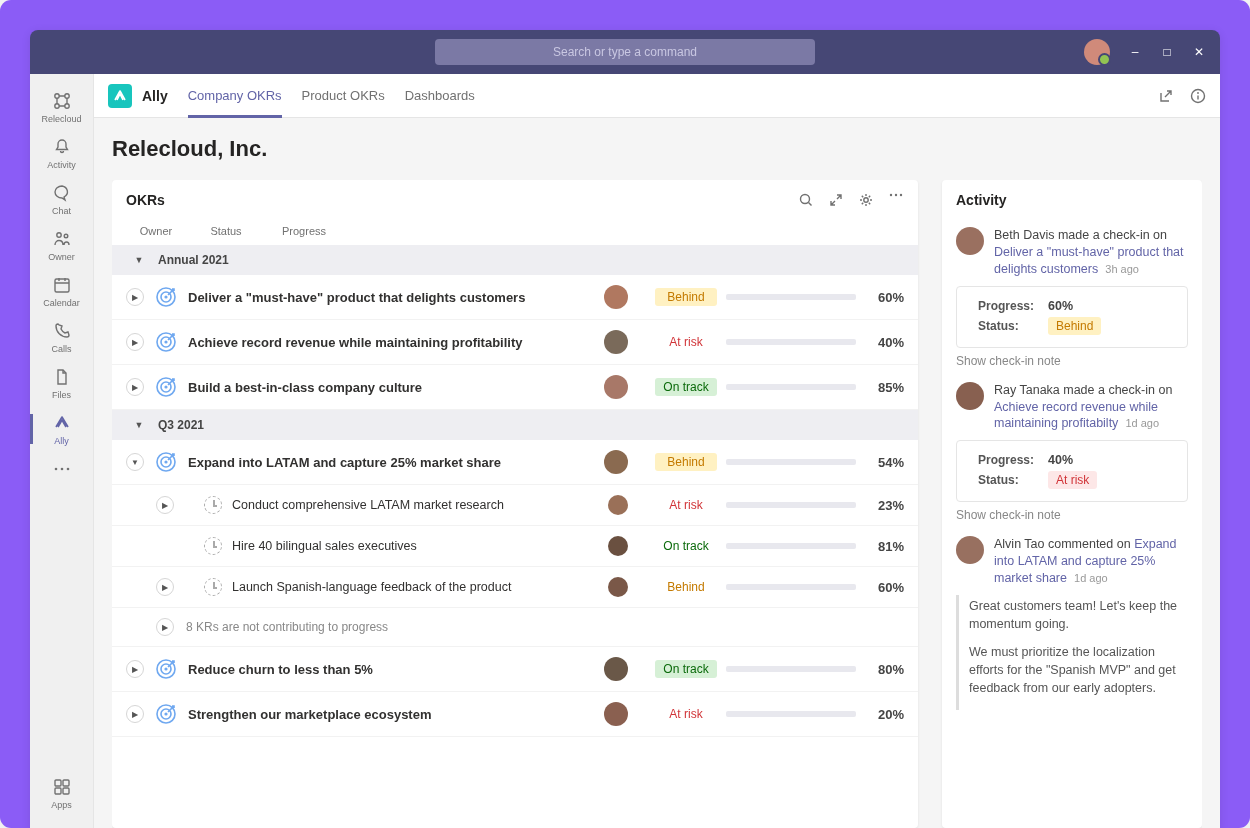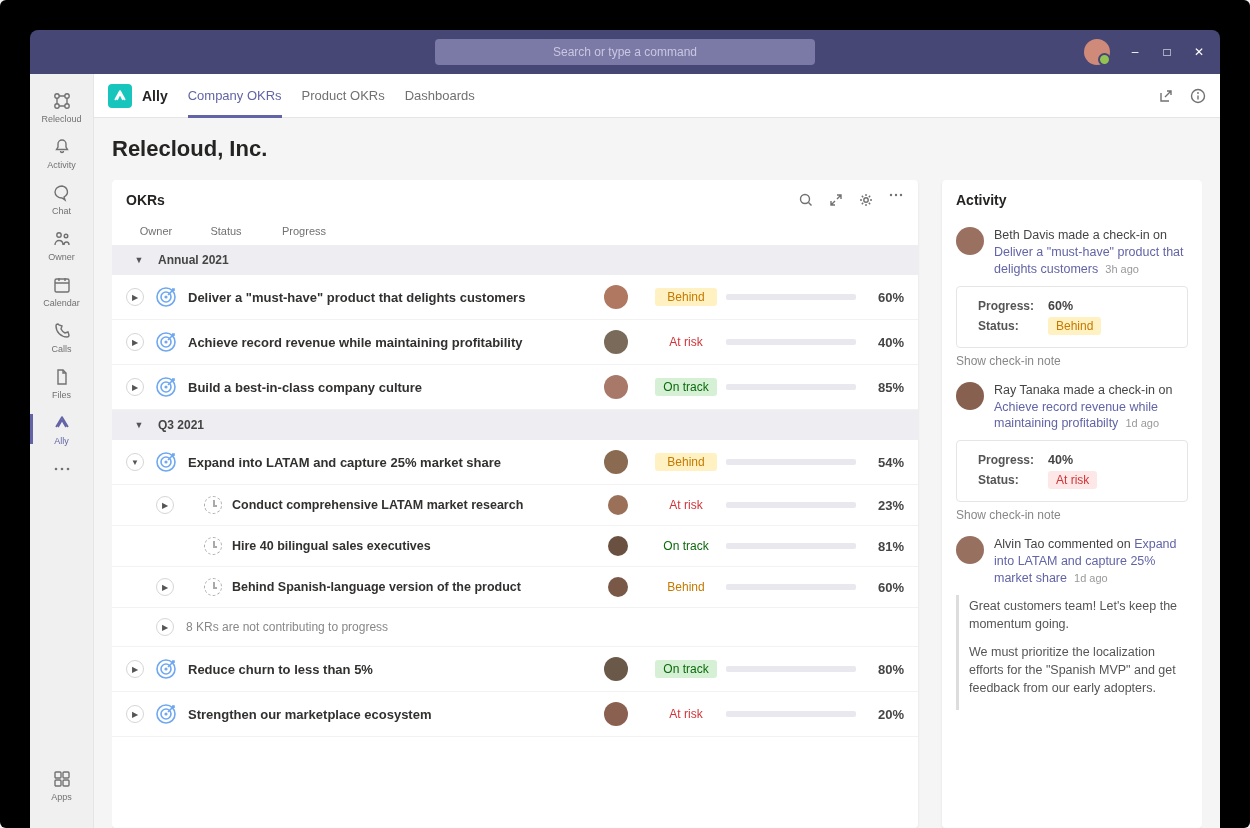--- a/index.html
+++ b/index.html
@@ -1,17 +1,17 @@
 <!DOCTYPE html>
 <html><head>
 <meta charset="utf-8">
 <style>
 * { box-sizing: border-box; margin: 0; padding: 0; }
 body { font-family: "Segoe UI", Arial, sans-serif; background: #f5f5f5; font-size: 13px; color: #252423; }
-.outer-shell { width: 1250px; height: 828px; background: #000000; border-radius: 6px; margin: 0 auto; padding: 30px 30px 0 30px; box-shadow: 0 4px 20px rgba(0,0,0,0.05); overflow: hidden; position: relative; }
+.outer-shell { width: 1250px; height: 828px; background: #8b5cf6; border-radius: 11px; margin: 0 auto; padding: 30px 30px 0 30px; box-shadow: 0 4px 20px rgba(0,0,0,0.05); overflow: hidden; position: relative; }
 .window { width: 100%; height: 100%; border-radius: 8px 8px 0 0; overflow: hidden; display: flex; flex-direction: column; box-shadow: 0 2px 10px rgba(0,0,0,0.1); }
 
 .titlebar { height: 44px; background: #464775; display: flex; align-items: center; justify-content: center; position: relative; flex-shrink: 0; }
 .searchbox { width: 380px; height: 26px; background: #7b79a5; border-radius: 4px; display: flex; align-items: center; justify-content: center; color: #c9c7e2; font-size: 12px; }
 .tb-right { position: absolute; right: 0; display: flex; align-items: center; gap: 18px; padding-right: 14px; }
 .tb-avatar { width: 26px; height: 26px; border-radius: 50%; background: #d08a7a; position: relative; }
 .tb-avatar::after { content: ""; position: absolute; right: -1px; bottom: -1px; width: 9px; height: 9px; border-radius: 50%; background: #92c353; border: 2px solid #464775; }
 .winctl { color: #fff; font-size: 12px; cursor: pointer; width: 14px; height: 14px; display: inline-flex; align-items: center; justify-content: center; }
 
 .body { flex: 1; display: flex; background: #f5f5f5; overflow: hidden; }
@@ -56,21 +56,21 @@
 .group-arrow { width: 14px; height: 14px; margin-right: 12px; display: inline-flex; align-items: center; justify-content: center; font-size: 9px; color: #555; }
 
 .okr-row { display: flex; align-items: center; padding: 10px 14px; border-bottom: 1px solid #f2f2f2; }
 .okr-row.sub { padding-left: 44px; }
 .expand-btn { width: 18px; height: 18px; border-radius: 50%; border: 1px solid #d6d6d6; display: flex; align-items: center; justify-content: center; font-size: 8px; color: #555; cursor: pointer; flex-shrink: 0; }
 .target-icon { width: 24px; height: 24px; margin: 0 10px; flex-shrink: 0; }
 .kr-icon { width: 18px; height: 18px; margin: 0 10px 0 30px; flex-shrink: 0; border: 1.5px dashed #aaa; border-radius: 50%; position: relative; }
 .kr-icon::after { content: ""; position: absolute; top: 3px; left: 8px; width: 1.5px; height: 5px; background: #aaa; }
 .kr-icon::before { content: ""; position: absolute; top: 8px; left: 8px; width: 4px; height: 1.5px; background: #aaa; }
 .okr-title { flex: 1; font-size: 13px; font-weight: 600; color: #323130; }
-.okr-title.sub { font-weight: 700; font-size: 12.5px; }
+.okr-title.sub { font-weight: 400; font-size: 12.5px; }
 .owner-avatar { width: 24px; height: 24px; border-radius: 50%; background: #c0a090; flex-shrink: 0; margin: 0 18px; }
 .status-pill { width: 62px; text-align: center; font-size: 12px; padding: 2px 0; border-radius: 3px; flex-shrink: 0; margin: 0 9px; }
 .status-behind { background: #fff1c2; color: #c47a00; }
 .status-track { background: #d6f0d6; color: #0b6a0b; }
 .progress-wrap { width: 130px; display: flex; align-items: center; flex-shrink: 0; }
 .progress-bar { flex: 1; height: 6px; background: #e8e8ee; border-radius: 2px; overflow: hidden; }
 .progress-fill { height: 100%; background: #6264a7; }
 .progress-pct { width: 40px; text-align: right; font-size: 13px; font-weight: 600; color: #454545; flex-shrink: 0; margin-left: 8px; }
 
 .kr-note { font-size: 12px; color: #888; padding-left: 66px; }
@@ -193,21 +193,21 @@
       <div class="rail-item">
         <span class="rail-icon">
               <svg width="20" height="8" viewBox="0 0 20 8">
                 <circle cx="4" cy="4" r="1.3" fill="#717171"></circle>
                 <circle cx="10" cy="4" r="1.3" fill="#717171"></circle>
                 <circle cx="16" cy="4" r="1.3" fill="#717171"></circle>
               </svg>
             </span>
       </div>
       <div class="rail-spacer"></div>
-      <div class="rail-item" style="margin-bottom:20px;">
+      <div class="rail-item" style="margin-bottom:12px;">
         <span class="rail-icon">
               <svg width="20" height="20" viewBox="0 0 20 20">
                 <g stroke="#717171" stroke-width="1.4" fill="none">
                   <rect x="3" y="3" width="6" height="6" rx="1"></rect>
                   <rect x="11" y="3" width="6" height="6" rx="1"></rect>
                   <rect x="3" y="11" width="6" height="6" rx="1"></rect>
                   <rect x="11" y="11" width="6" height="6" rx="1"></rect>
                 </g>
               </svg>
             </span>
@@ -382,21 +382,21 @@
                     <span class="owner-avatar" style="width: 20px; height: 20px; background: rgb(106, 80, 64);"></span>
                     <span class="status-pill" style="color: rgb(11, 106, 11);">On track</span>
                     <span class="progress-wrap">
                       <span class="progress-bar"><span class="progress-fill" style="width:81%"></span></span>
                     </span>
                     <span class="progress-pct">81%</span>
                   </div>
                   <div class="okr-row sub">
                     <span class="expand-btn">▶</span>
                     <span class="kr-icon"></span>
-                    <span class="okr-title sub">Behind Spanish-language version of the product</span>
+                    <span class="okr-title sub">Launch Spanish-language feedback of the product</span>
                     <span class="owner-avatar" style="width: 20px; height: 20px; background: rgb(122, 88, 72);"></span>
                     <span class="status-pill" style="color: rgb(196, 122, 0);">Behind</span>
                     <span class="progress-wrap">
                       <span class="progress-bar"><span class="progress-fill" style="width:60%"></span></span>
                     </span>
                     <span class="progress-pct">60%</span>
                   </div>
                   <div class="okr-row sub">
                     <span class="expand-btn">▶</span>
                     <span class="kr-note" style="padding-left:12px;">8 KRs are not contributing to progress</span>

